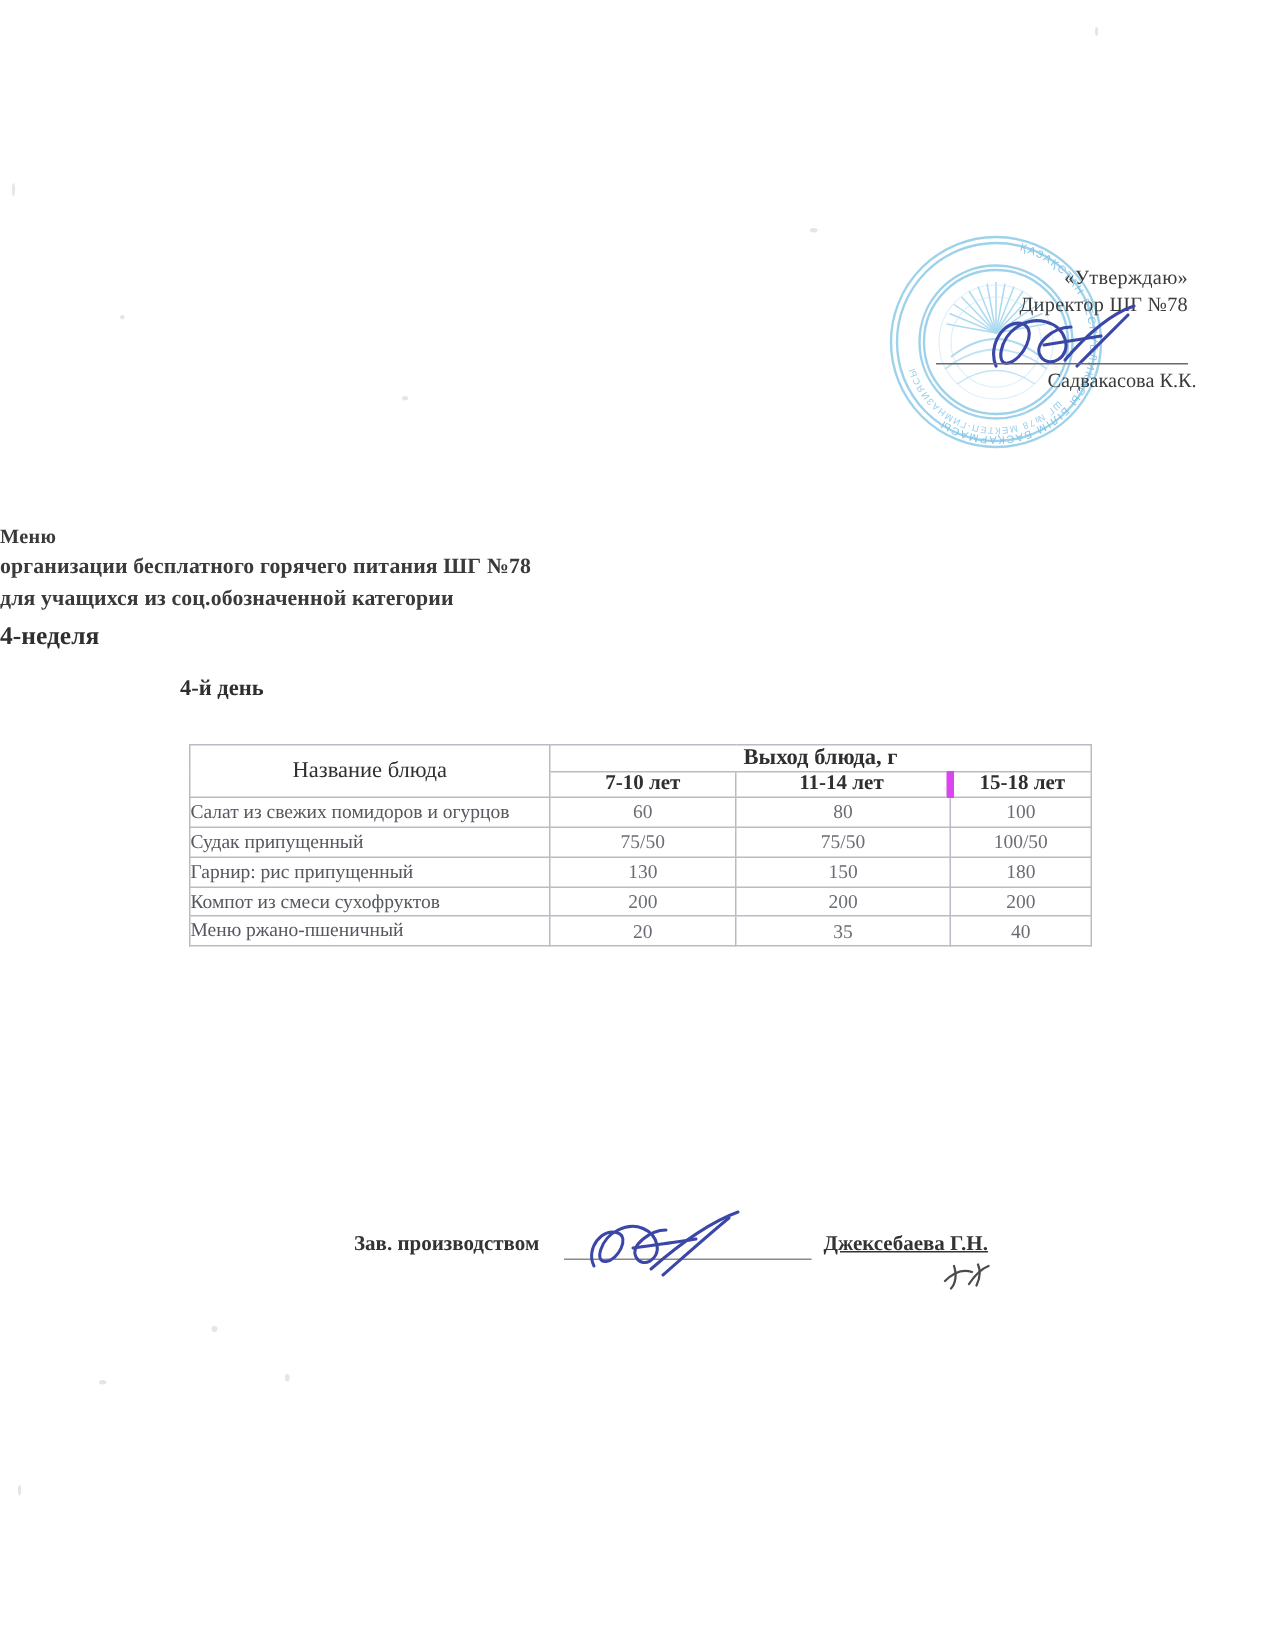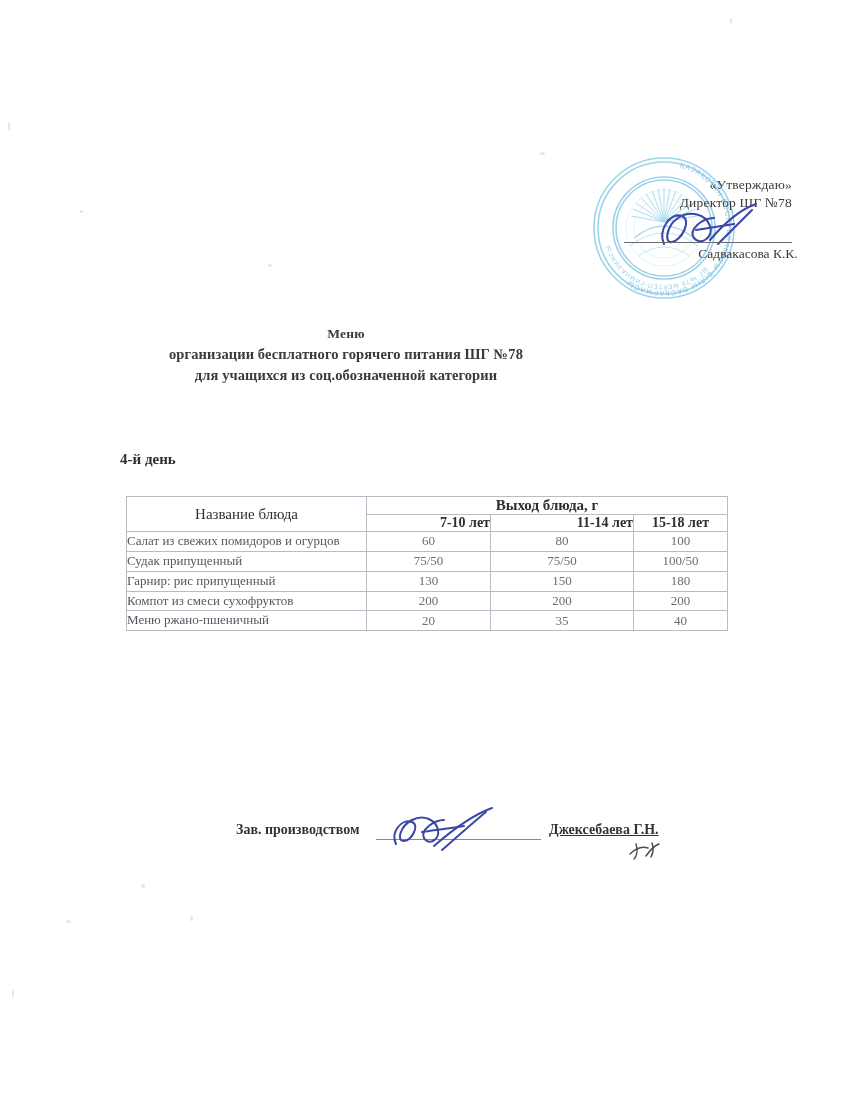--- a/index.html
+++ b/index.html
@@ -91,23 +91,22 @@
     top: 48px;
     width: 120px;
     height: 52px;
     pointer-events: none;
   }
 
   
   .doc-title {
     position: absolute;
     left: 0;
-    top: 326px;
+    top: 350px;
     width: 692px;
-    text-align: center;
   }
   .doc-title .t-menu {
     display: block;
     font-size: 13.5px;
     font-weight: bold;
     color: #3a3a3a;
     letter-spacing: .2px;
   }
   .doc-title .t-org,
   .doc-title .t-cat {
@@ -175,22 +174,22 @@
     margin-left: 39px;
   }
   .th-age {
     text-align: center;
     padding: 4px 0 7px 0;
     font-size: 14px;
     font-weight: bold;
     color: #2f2f2f;
     border-top: none;
   }
-  .th-age.sep-left { border-left: 1px solid #d946ef; }
-  .th-age.no-left  { border-left: none; text-align: right; }
+  .th-age.sep-left { border-left: 5px solid #d946ef; }
+  .th-age.no-left  { border-left: none; }
 
   .td-name {
     text-align: left;
     padding: 7px 8px 7px 10px;
     font-size: 13px;
     color: #55585e;
     line-height: 1.45;
   }
   .td-val {
     text-align: center;
@@ -333,20 +332,21 @@
     </svg>
 
     <div class="approval-rule"></div>
     <div class="approval-name">Садвакасова К.К.</div>
   </div>
 
   <div class="doc-title">
     <span class="t-menu">Меню</span>
     <span class="t-org">организации бесплатного горячего питания ШГ №78</span>
     <span class="t-cat">для учащихся из соц.обозначенной категории</span>
+    <span class="t-week">4-неделя</span>
   </div>
 
   <div class="day-label">4-й день</div>
 
   <table class="menu-table">
     <colgroup>
       <col class="c-name">
         <col class="c-a1">
         <col class="c-a2">
         <col class="c-a3">

